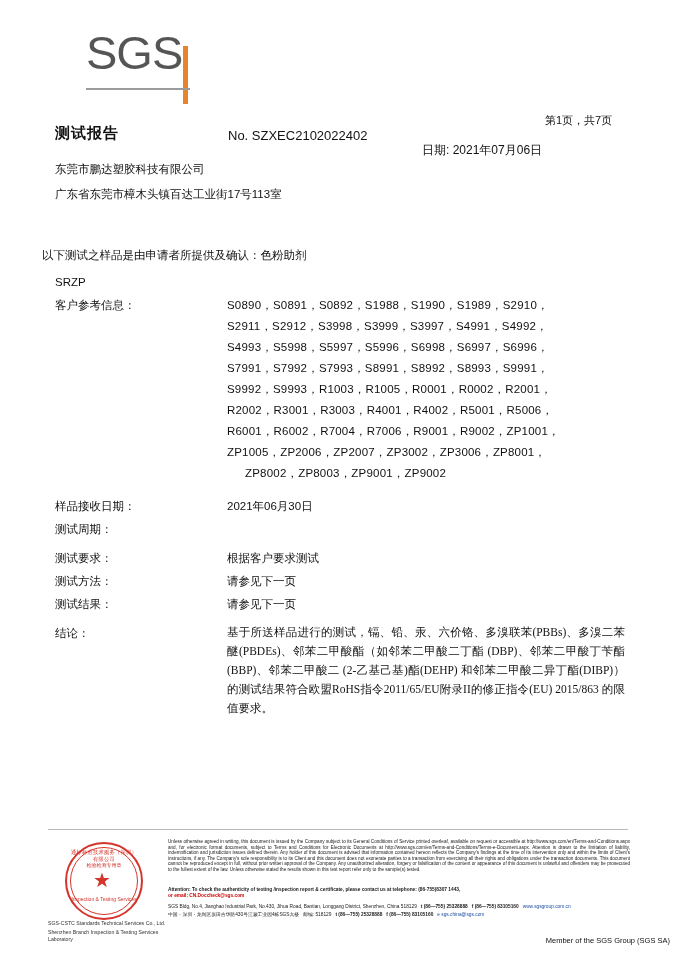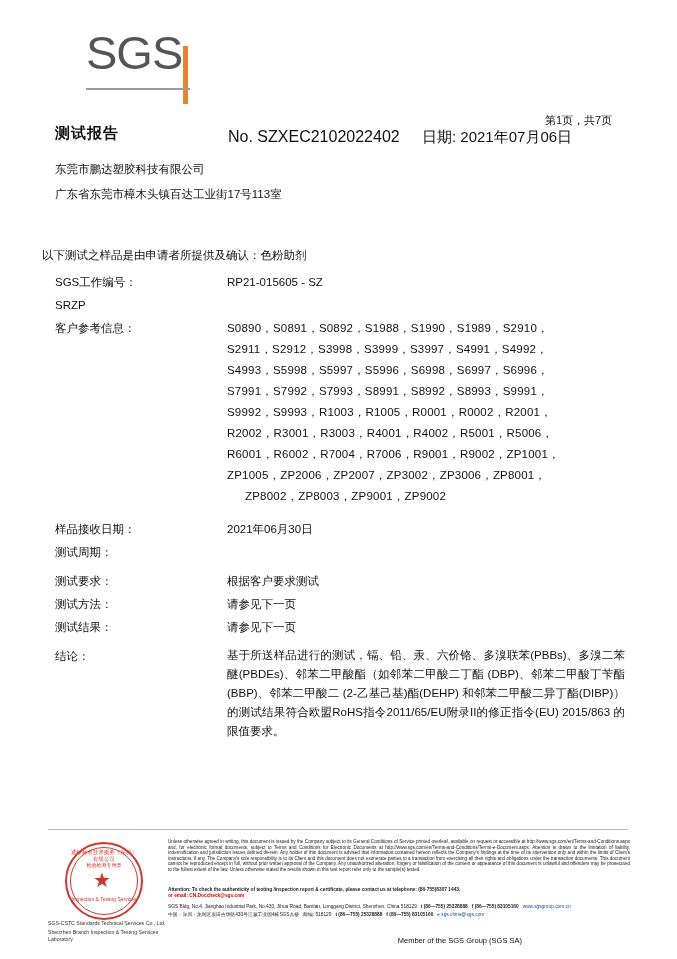--- a/index.html
+++ b/index.html
@@ -62,28 +62,28 @@
     top: 124px;
     font-size: 15px;
     font-weight: bold;
     color: #111;
     letter-spacing: 1px;
   }
   .report-no {
     position: absolute;
     left: 228px;
     top: 128px;
-    font-size: 16px;
+    font-size: 13px;
     color: #111;
   }
   .report-date {
     position: absolute;
     left: 422px;
-    top: 128px;
-    font-size: 15px;
+    top: 142px;
+    font-size: 12px;
     color: #111;
   }
   .report-pages {
     position: absolute;
     left: 545px;
     top: 113px;
     font-size: 11px;
     color: #111;
   }
 
@@ -149,20 +149,21 @@
   .refs-list div:last-child {
     padding-left: 18px;
   }
 
   .conclusion-text {
     font-size: 11.5px;
     color: #111;
     line-height: 19px;
     text-align: justify;
     width: 398px;
+    font-family: Liberation Serif, serif;
   }
 
   
   .footer-rule {
     position: absolute;
     left: 48px;
     top: 829px;
     width: 580px;
     height: 1px;
     background: #b9b9b9;
@@ -285,24 +286,25 @@
     color: #1a1a1a;
   }
   .addr-block .bold { font-weight: bold; }
   .addr-block .blue { color: #1b4ea0; }
   .addr-row { white-space: nowrap; }
 
   .member-line {
     position: absolute;
     left: 0;
     top: 936px;
-    width: 522px;
+    width: 630px;
     text-align: right;
     font-size: 7.5px;
     color: #111;
+    padding-left: 40px;
   }
 </style>
 </head>
 <body>
 
 <div class="page">
 
   <div class="logo-wrap">
     <div class="logo-text">SGS</div>
     <div class="logo-bar"></div>
@@ -314,24 +316,20 @@
   <div class="report-date">日期: 2021年07月06日</div>
   <div class="report-pages">第1页，共7页</div>
 
   <div class="company-name">东莞市鹏达塑胶科技有限公司</div>
   <div class="company-addr">广东省东莞市樟木头镇百达工业街17号113室</div>
 
   <div class="sample-statement">以下测试之样品是由申请者所提供及确认：色粉助剂</div>
 
   <div class="fields">
 
-    <div class="field-row">
-      <div class="field-label">SGS工作编号：</div>
-      <div class="field-value">RP21-015605 - SZ</div>
-    </div>
 
     <div class="field-row">
       <div class="field-value">SRZP</div>
     </div>
 
     <div class="field-row">
       <div class="field-label">客户参考信息：</div>
       <div class="field-value refs-list">
         <div>S0890，S0891，S0892，S1988，S1990，S1989，S2910，</div>
         <div>S2911，S2912，S3998，S3999，S3997，S4991，S4992，</div>

